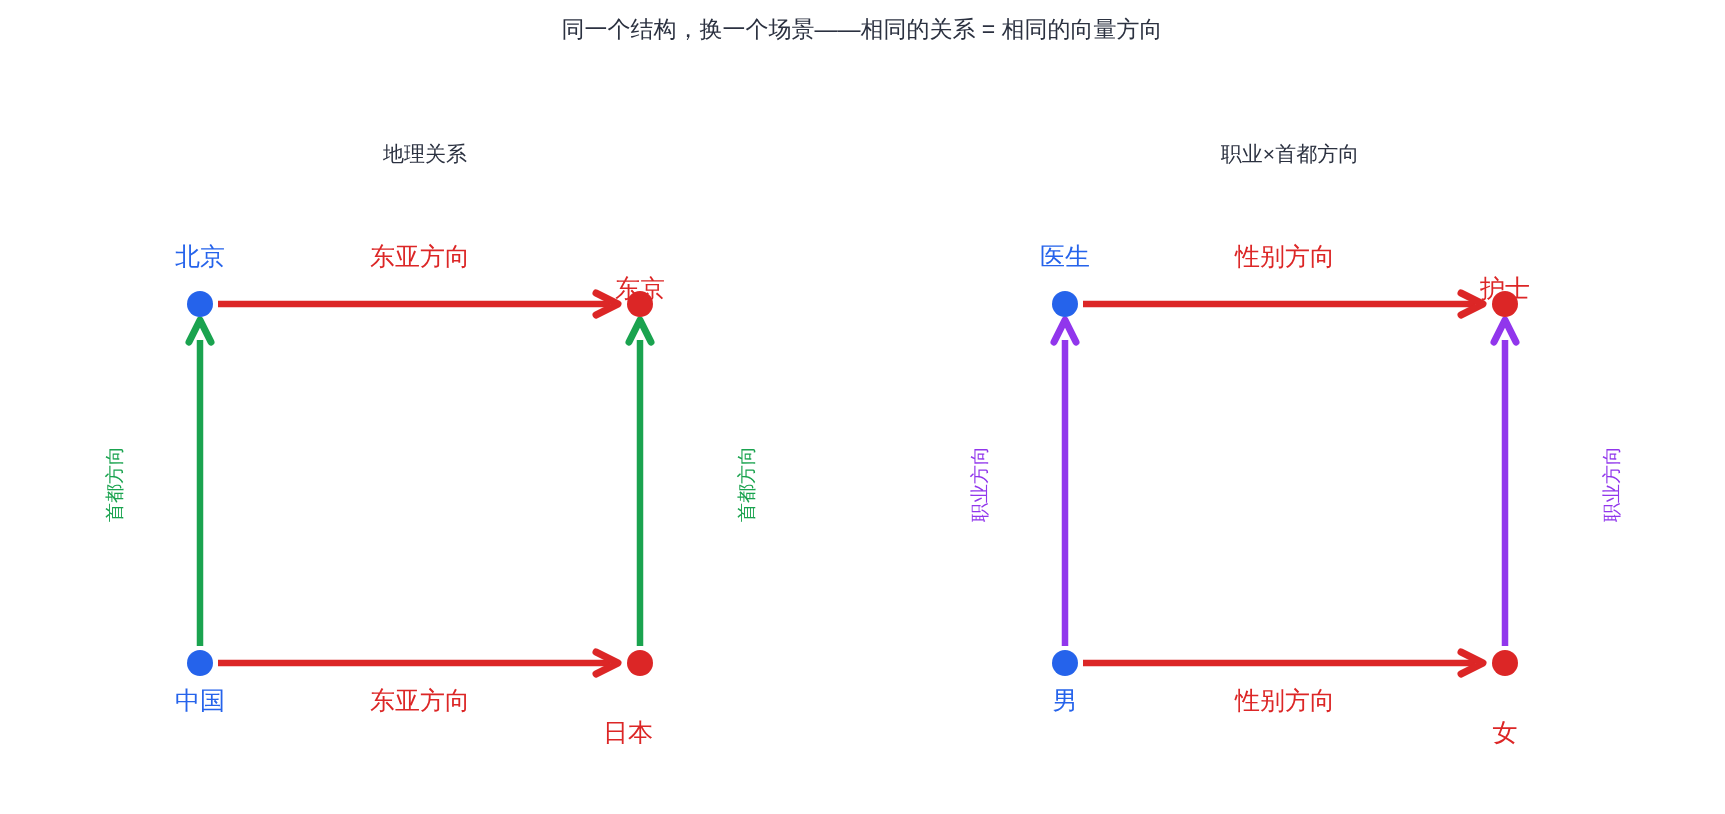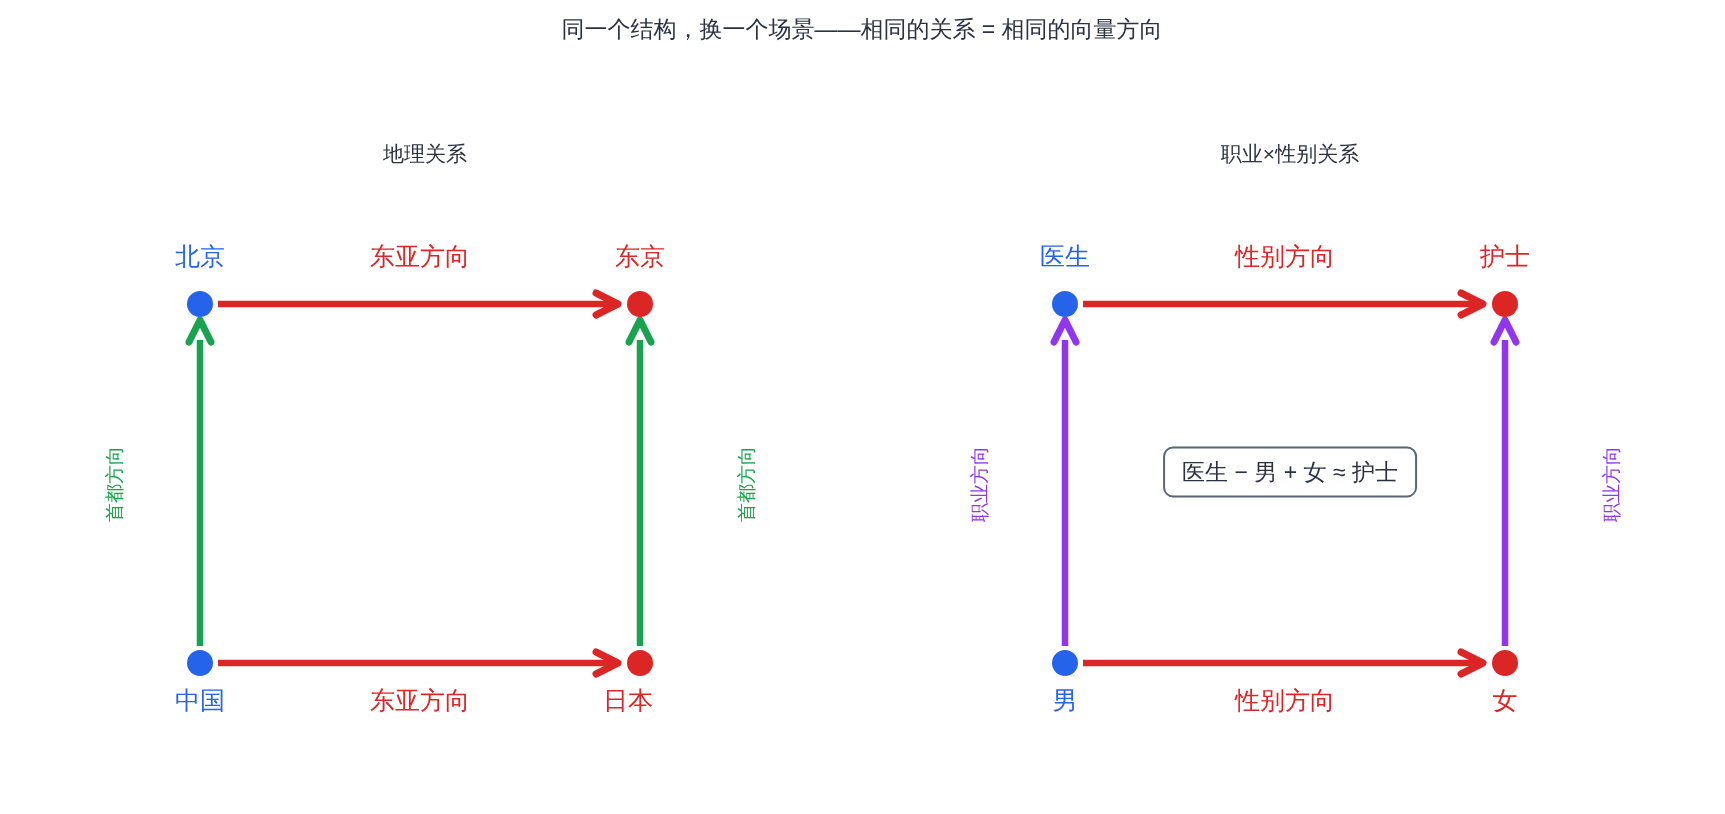--- a/index.html
+++ b/index.html
@@ -85,21 +85,21 @@
   }
   .side-label {
     position: absolute;
     transform: translate(-50%, -50%) rotate(-90deg);
     font-size: 19px;
     white-space: nowrap;
   }
   .panel-geo .side-label { color: var(--green, #1aa34f); }
   .panel-job .side-label { color: var(--purple, #9136ec); }
   .c-blue { color: var(--blue, #2563eb); text-align: right; }
-  .c-red  { color: var(--red, #dc2626); }
+  .c-red  { color: var(--red, #dc2626); margin-top: 32px; }
   .equation-box {
     position: absolute;
     left: 365px;
     top: 412px;
     transform: translate(-50%, -50%);
     font-size: 23px;
     color: var(--ink, #2b3140);
     background: #ffffff;
     border: 2.5px solid var(--box_border, #5b6573);
     border-radius: 10px;
@@ -146,21 +146,21 @@
     <div class="node-label c-red" style="left:568px; top:640px">日本</div>
 
     <div class="edge-label" style="left:360px; top:196px">东亚方向</div>
     <div class="edge-label" style="left:360px; top:640px">东亚方向</div>
     <div class="side-label" style="left:55px;  top:424px">首都方向</div>
     <div class="side-label" style="left:687px; top:424px">首都方向</div>
 
   </div>
 
   <div class="panel panel-job">
-    <div class="subtitle">职业×性别关系</div>
+    <div class="subtitle">职业×首都方向</div>
 
     <svg class="diagram" width="700" height="700" viewBox="0 0 700 700">
       <g>
         <line class="h-line" x1="158" y1="244" x2="550" y2="244"></line>
         <polyline class="h-head" points="536,233 558,244 536,255"></polyline>
       </g>
       <g>
         <line class="h-line" x1="158" y1="603" x2="550" y2="603"></line>
         <polyline class="h-head" points="536,592 558,603 536,614"></polyline>
       </g>
@@ -181,16 +181,15 @@
     <div class="node-label c-blue" style="left:140px; top:196px">医生</div>
     <div class="node-label c-red" style="left:580px; top:196px">护士</div>
     <div class="node-label c-blue" style="left:140px; top:640px">男</div>
     <div class="node-label c-red" style="left:580px; top:640px">女</div>
 
     <div class="edge-label" style="left:360px; top:196px">性别方向</div>
     <div class="edge-label" style="left:360px; top:640px">性别方向</div>
     <div class="side-label" style="left:55px;  top:424px">职业方向</div>
     <div class="side-label" style="left:687px; top:424px">职业方向</div>
 
-    <div class="equation-box">医生 − 男 + 女 ≈ 护士</div>
   </div>
 
 </div>
 
 </body></html>

